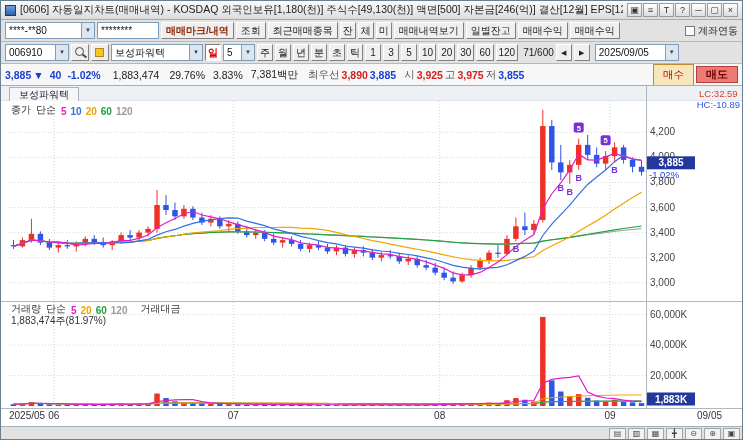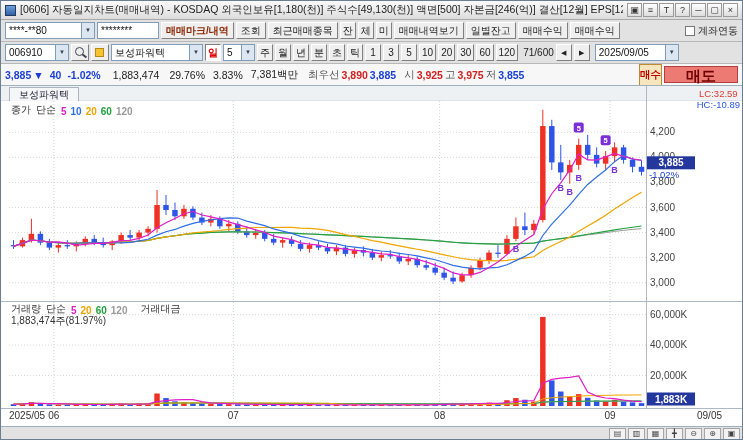--- a/index.html
+++ b/index.html
@@ -24,22 +24,22 @@
 .iconbtn{width:18px;height:17px;flex:none;border:1px solid;border-color:#fff #808080 #808080 #fff;background:#efefef;position:relative;}
 .mag::before{content:"";position:absolute;left:3px;top:2px;width:7px;height:7px;border:1.5px solid #445;border-radius:50%;}
 .mag::after{content:"";position:absolute;left:10px;top:10px;width:5px;height:2px;background:#445;transform:rotate(40deg);}
 .ystar{position:absolute;left:3px;top:3px;width:9px;height:9px;background:#f6c431;border:1px solid #b58a10;}
 .chkwrap{display:flex;align-items:center;gap:3px;flex:none;font-size:10px;color:#222;}
 .chk{width:10px;height:10px;background:#fff;border:1px solid #777;display:inline-block;}
 .pv{color:#222;flex:none;}
 .plabel{color:#555;flex:none;}
 .dn{color:#1b3fd6;font-weight:bold;}
 .up{color:#d32020;font-weight:bold;text-align:right;}
-.buybtn{height:22px;flex:none;border:1px solid #c08a30;background:#f7e6bd;color:#c00000;font-weight:bold;font-size:10.5px;padding:0 0;}
-.sellbtn{height:17px;flex:none;border:1px solid #b04040;background:#ee7b73;color:#6d0000;font-weight:bold;font-size:15px;padding:0 21px;}
+.buybtn{height:22px;flex:none;border:1px solid #c08a30;background:#f7e6bd;color:#c00000;font-weight:normal;font-size:10.5px;padding:0 9px;}
+.sellbtn{height:17px;flex:none;border:1px solid #b04040;background:#ee7b73;color:#6d0000;font-weight:bold;font-size:11px;padding:0 9px;}
 .chart{position:absolute;left:0;top:85px;width:743px;height:340px;background:#fff;}
 .topstrip{position:absolute;left:0;top:0;width:743px;height:15px;background:#eef1f4;border-bottom:1px solid #dde3e8;}
 .chart svg{position:absolute;left:0;top:0;}
 .ctab{position:absolute;left:8px;top:1px;height:14px;padding:0 9px;background:#f4f6f8;border:1px solid #a9b4bf;border-bottom:none;font-size:10px;line-height:13px;color:#223;z-index:2;}
 .plegend,.vlegend{position:absolute;left:10px;font-size:10px;color:#333;z-index:2;display:flex;gap:5px;align-items:flex-end;}
 .plegend{top:17px;}
 .vlegend{top:216px;}
 .mas{display:flex;gap:4px;}
 .lchc{position:absolute;right:4px;top:2px;font-size:9.5px;line-height:11px;z-index:2;text-align:center;}
 .lc{color:#e03a30;}

